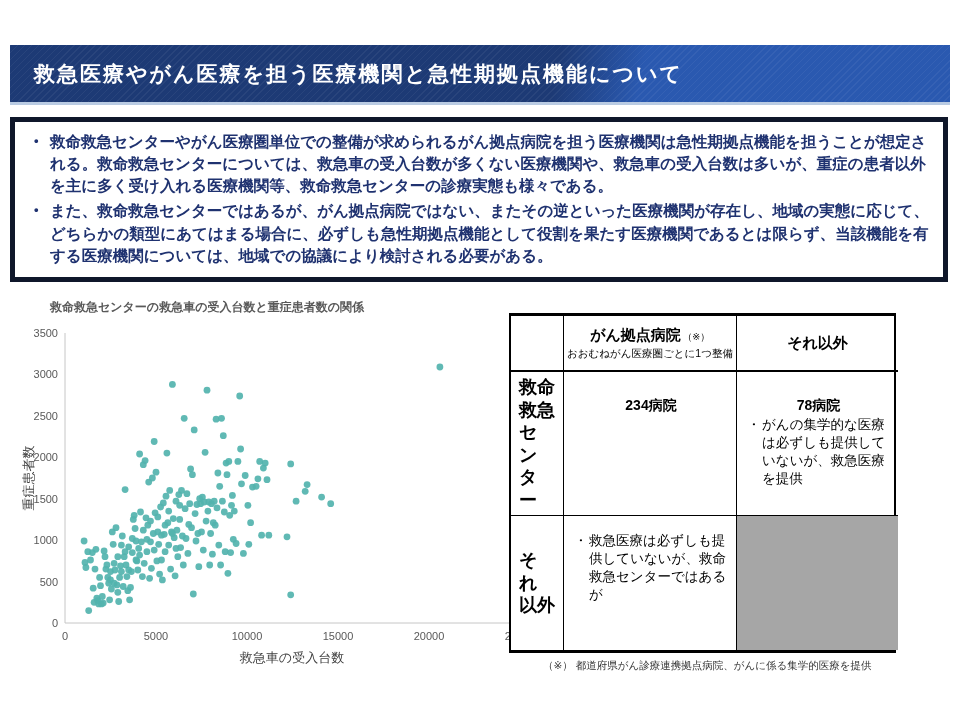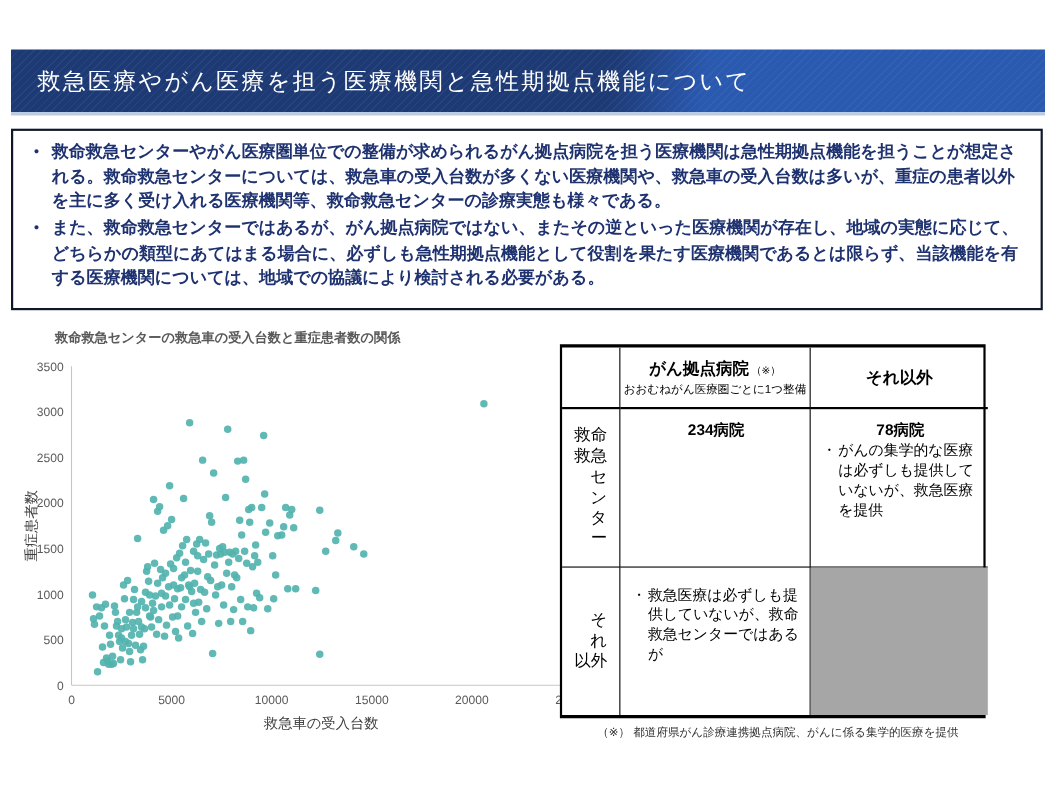--- a/index.html
+++ b/index.html
@@ -15,27 +15,27 @@
     background:linear-gradient(102deg,#1d3a75 0%,#1d3a75 58%,#2a59b0 67%,#2a59b0 100%);
     border-bottom:3px solid #b9cbe3;
   }
   .header-bar::after {
     content:""; position:absolute; inset:0;
     background:repeating-linear-gradient(135deg, rgba(255,255,255,0.05) 0 1px, transparent 1px 5px);
     pointer-events:none;
   }
   .header-title {
     position:absolute; left:24px; top:50%; transform:translateY(-50%);
-    color:#ffffff; font-size:21px; font-weight:normal; letter-spacing:2px; white-space:nowrap; z-index:2;
+    color:#ffffff; font-size:21px; font-weight:bold; letter-spacing:2px; white-space:nowrap; z-index:2;
   }
 
   
   .summary-box {
     position:absolute; left:10px; top:117px; width:938px; height:165px;
-    border:2px solid #0f172a; background:#fff;
+    border:5px solid #0f172a; background:#fff;
     padding:9px 12px 8px 14px;
     color:#1f3270; font-weight:600; font-size:15.5px; line-height:1.43;
   }
   .bullet { position:relative; padding-left:21px; margin-bottom:3px; }
   .bullet::before { content:"•"; position:absolute; left:5px; top:1px; font-size:13px; }
 
   
   .chart-title {
     position:absolute; left:50px; top:299px; width:470px; text-align:left;
     font-size:12px; font-weight:bold; color:#595959;
@@ -56,24 +56,24 @@
     overflow:hidden;
   }
   .cell.last-col { border-right:none; }
   .cell.last-row { border-bottom:none; }
   .cell.hrow { border-bottom-width:2px; }
   .th-line { text-align:center; }
   .th-main { font-size:15px; font-weight:bold; }
   .th-ref { font-size:9.5px; margin-left:2px; }
   .th-sub { font-size:10.5px; margin-top:2px; white-space:nowrap; }
   .vlabel {
-    display:block; width:2em; font-size:15px; font-weight:normal; line-height:1.25;
-    text-align:right; word-break:break-all;
-  }
-  .data-cell { justify-content:flex-start; padding:10px 8px 6px 10px; }
+    display:block; width:2em; font-size:18px; font-weight:bold; line-height:1.25;
+    text-align:left; word-break:break-all;
+  }
+  .data-cell { justify-content:flex-start; padding:25px 8px 6px 10px; }
   .data-cell.low { padding-top:16px; }
   .count { font-weight:bold; font-size:14px; text-align:center; width:100%; margin-bottom:1px; }
   .tbullet {
     position:relative; width:100%; padding-left:15px;
     font-size:13.5px; line-height:1.33; text-align:left; word-break:break-all;
   }
   .tbullet::before { content:"・"; position:absolute; left:0; top:0; }
   .gray-cell { background:#a6a6a6; }
 
   .footnote { position:absolute; left:543px; top:659px; font-size:10.5px; color:#333333; }

